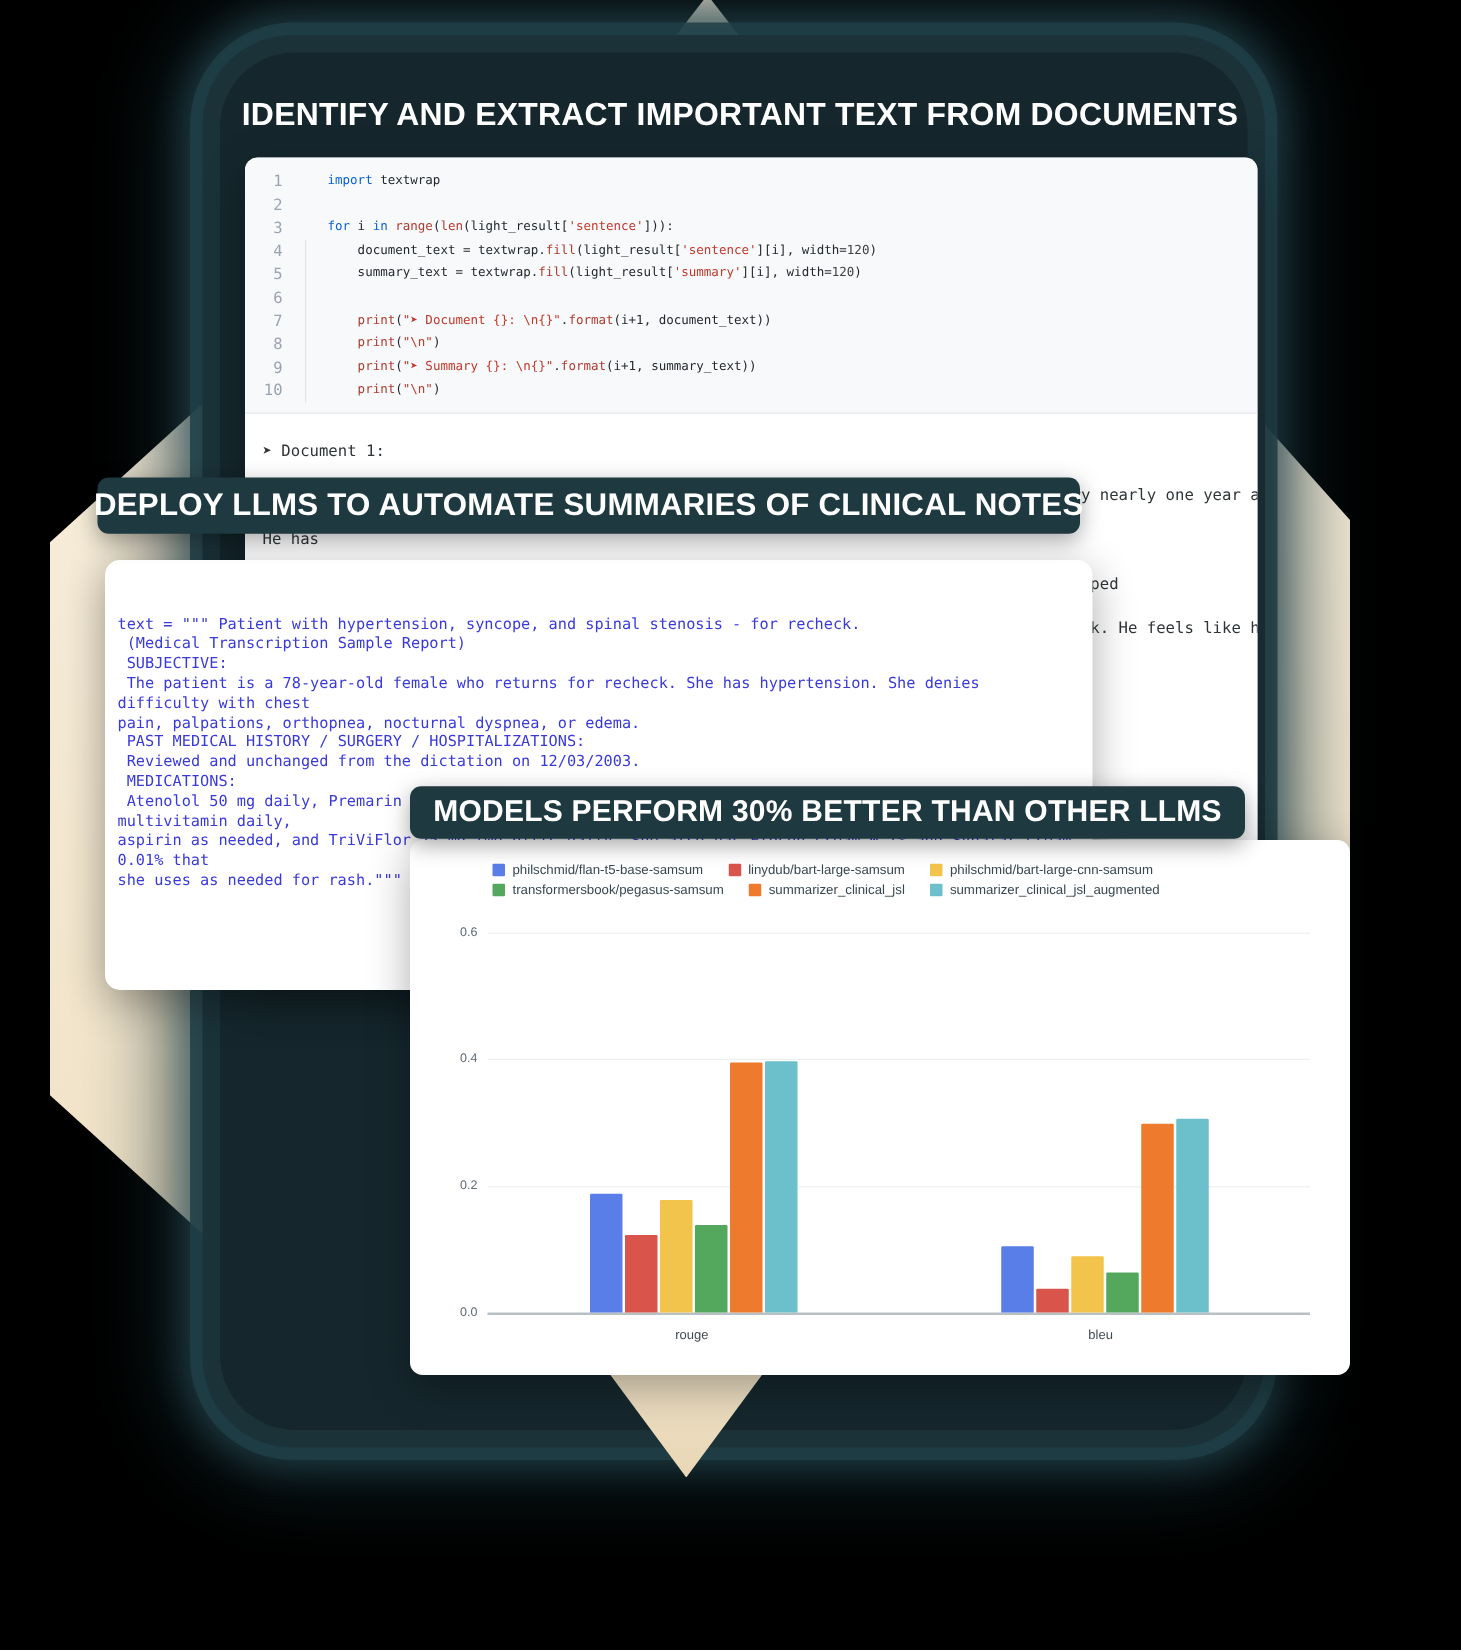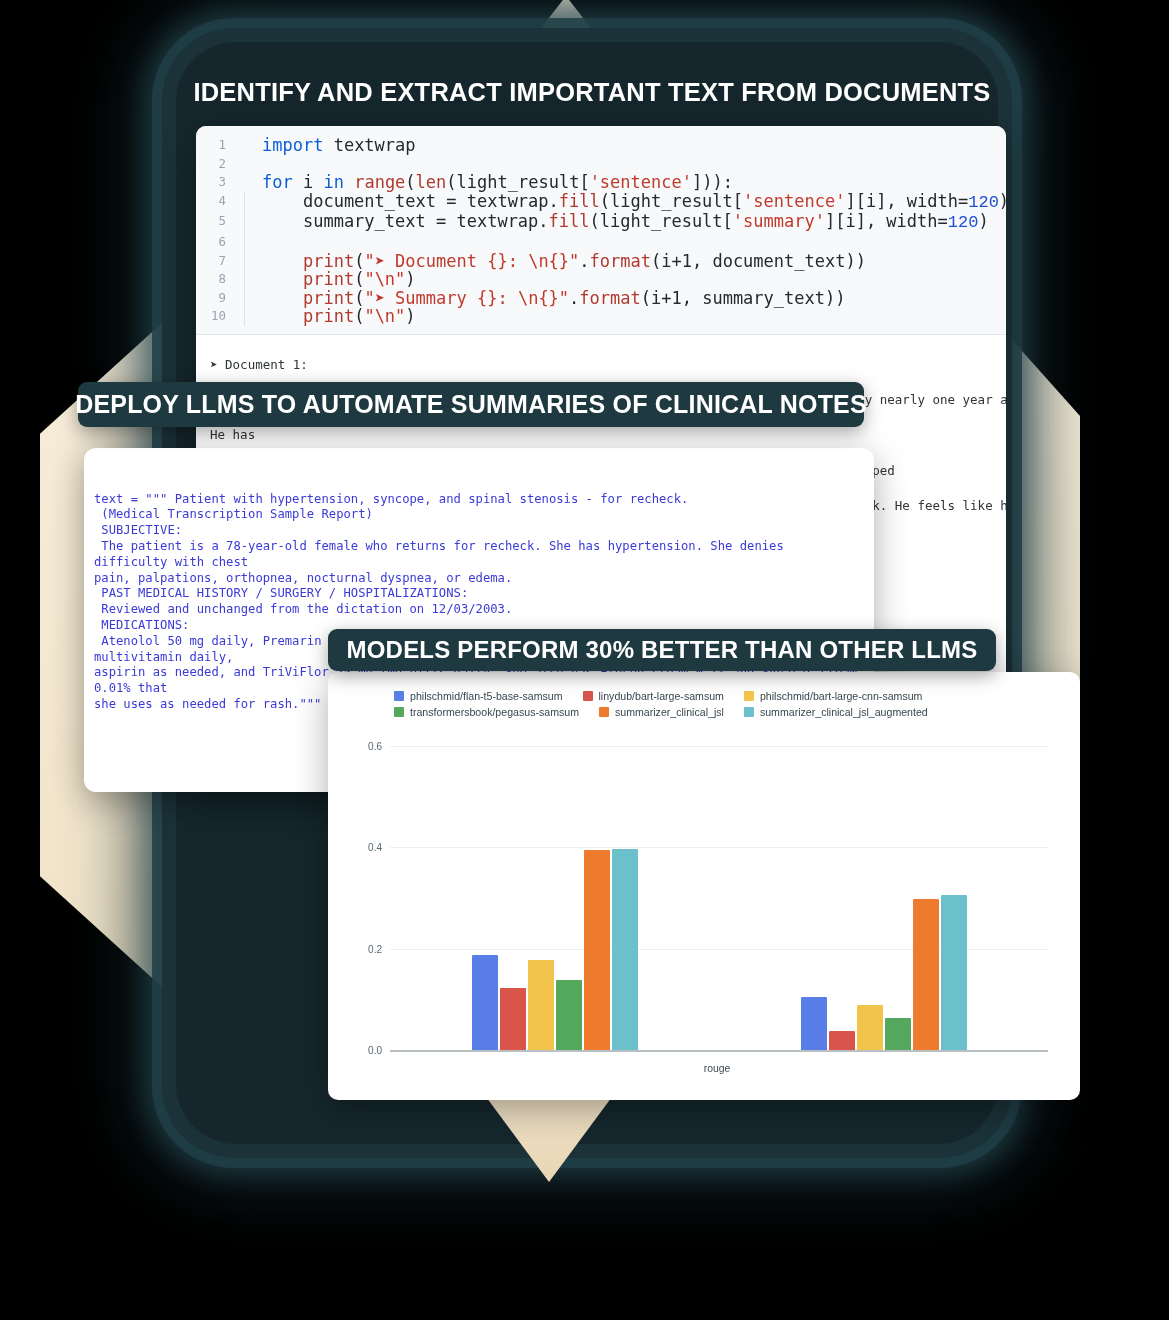--- a/index.html
+++ b/index.html
@@ -101,28 +101,28 @@
     user-select: none;
   }
   .gutter {
     width: 18px; min-width: 18px;
     border-left: 1px solid #dfe3e8;
     margin-left: 2px;
   }
   .code-row.nobar .gutter { border-left: 1px solid transparent; }
   .code {
     font-family: "DejaVu Sans Mono", monospace;
-    font-size: 17px;
+    font-size: 10px;
     color: #24292e;
     white-space: pre;
   }
   .kw  { color: #0b5fd6; }
   .fn  { color: #b03a2e; }
   .str { color: #c0392b; text-align: center; }
-  .num { color: #1d4ed8; font-family: Liberation Mono, monospace; }
+  .num { color: #404040; }
 
   .out-area {
     background: #ffffff;
     padding: 12px 14px 10px 14px;
     font-family: "DejaVu Sans Mono", monospace;
     font-size: 12.5px;
     color: #2f3437;
     line-height: 35.2px;
     white-space: pre;
   }
@@ -397,19 +397,22 @@
               <div class="bar" title="transformersbook/pegasus-samsum: 0.063" style="height: 31.9065px; background: rgb(83, 168, 94);"></div>
               <div class="bar" title="summarizer_clinical_jsl: 0.298" style="height: 150.923px; background: rgb(238, 122, 45);"></div>
               <div class="bar" title="summarizer_clinical_jsl_augmented: 0.306" style="height: 154.974px; background: rgb(107, 192, 203);"></div>
             </div>
           </div>
       </div>
       <div class="xrow" id="x-labels">
           <div class="xcell">
             <div class="xlabel">rouge</div>
           </div>
+          <div class="xcell">
+            <div class="xlabel">bleu</div>
+          </div>
         </div>
     </div>
   </div>
 
   <div class="banner" id="banner-bottom">MODELS PERFORM 30% BETTER THAN OTHER LLMS</div>
 
 </div>
 
 </body></html>

